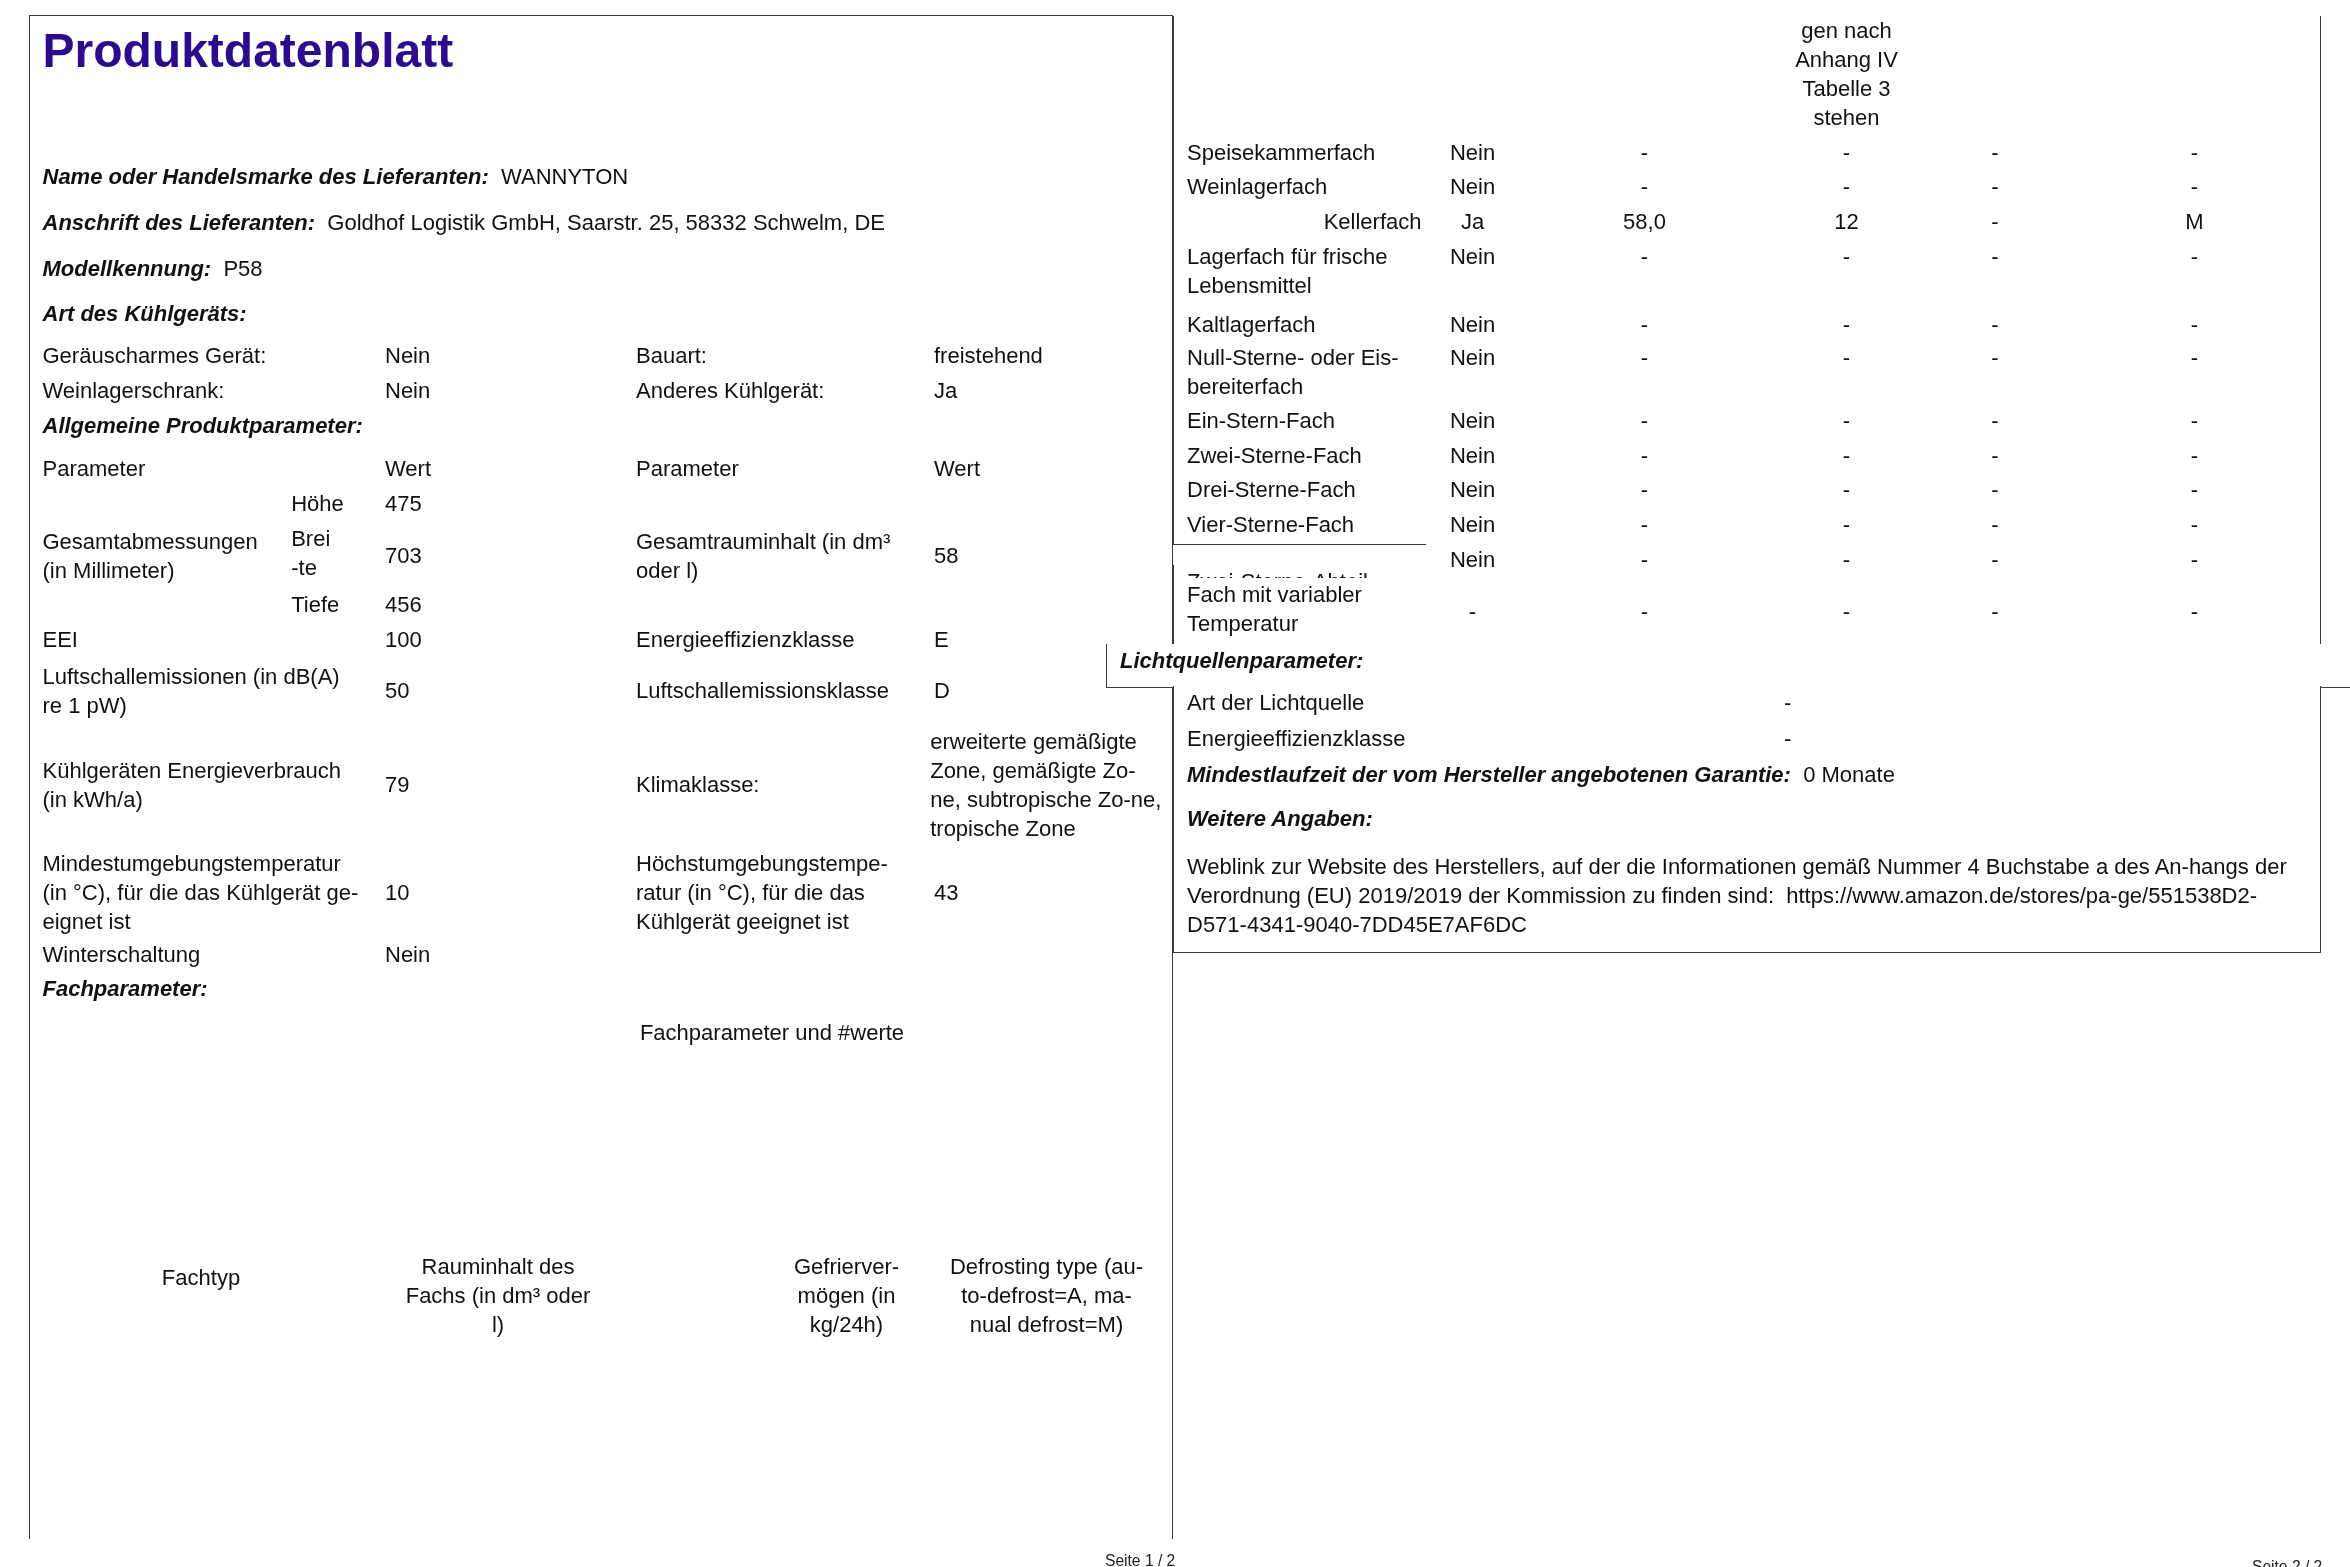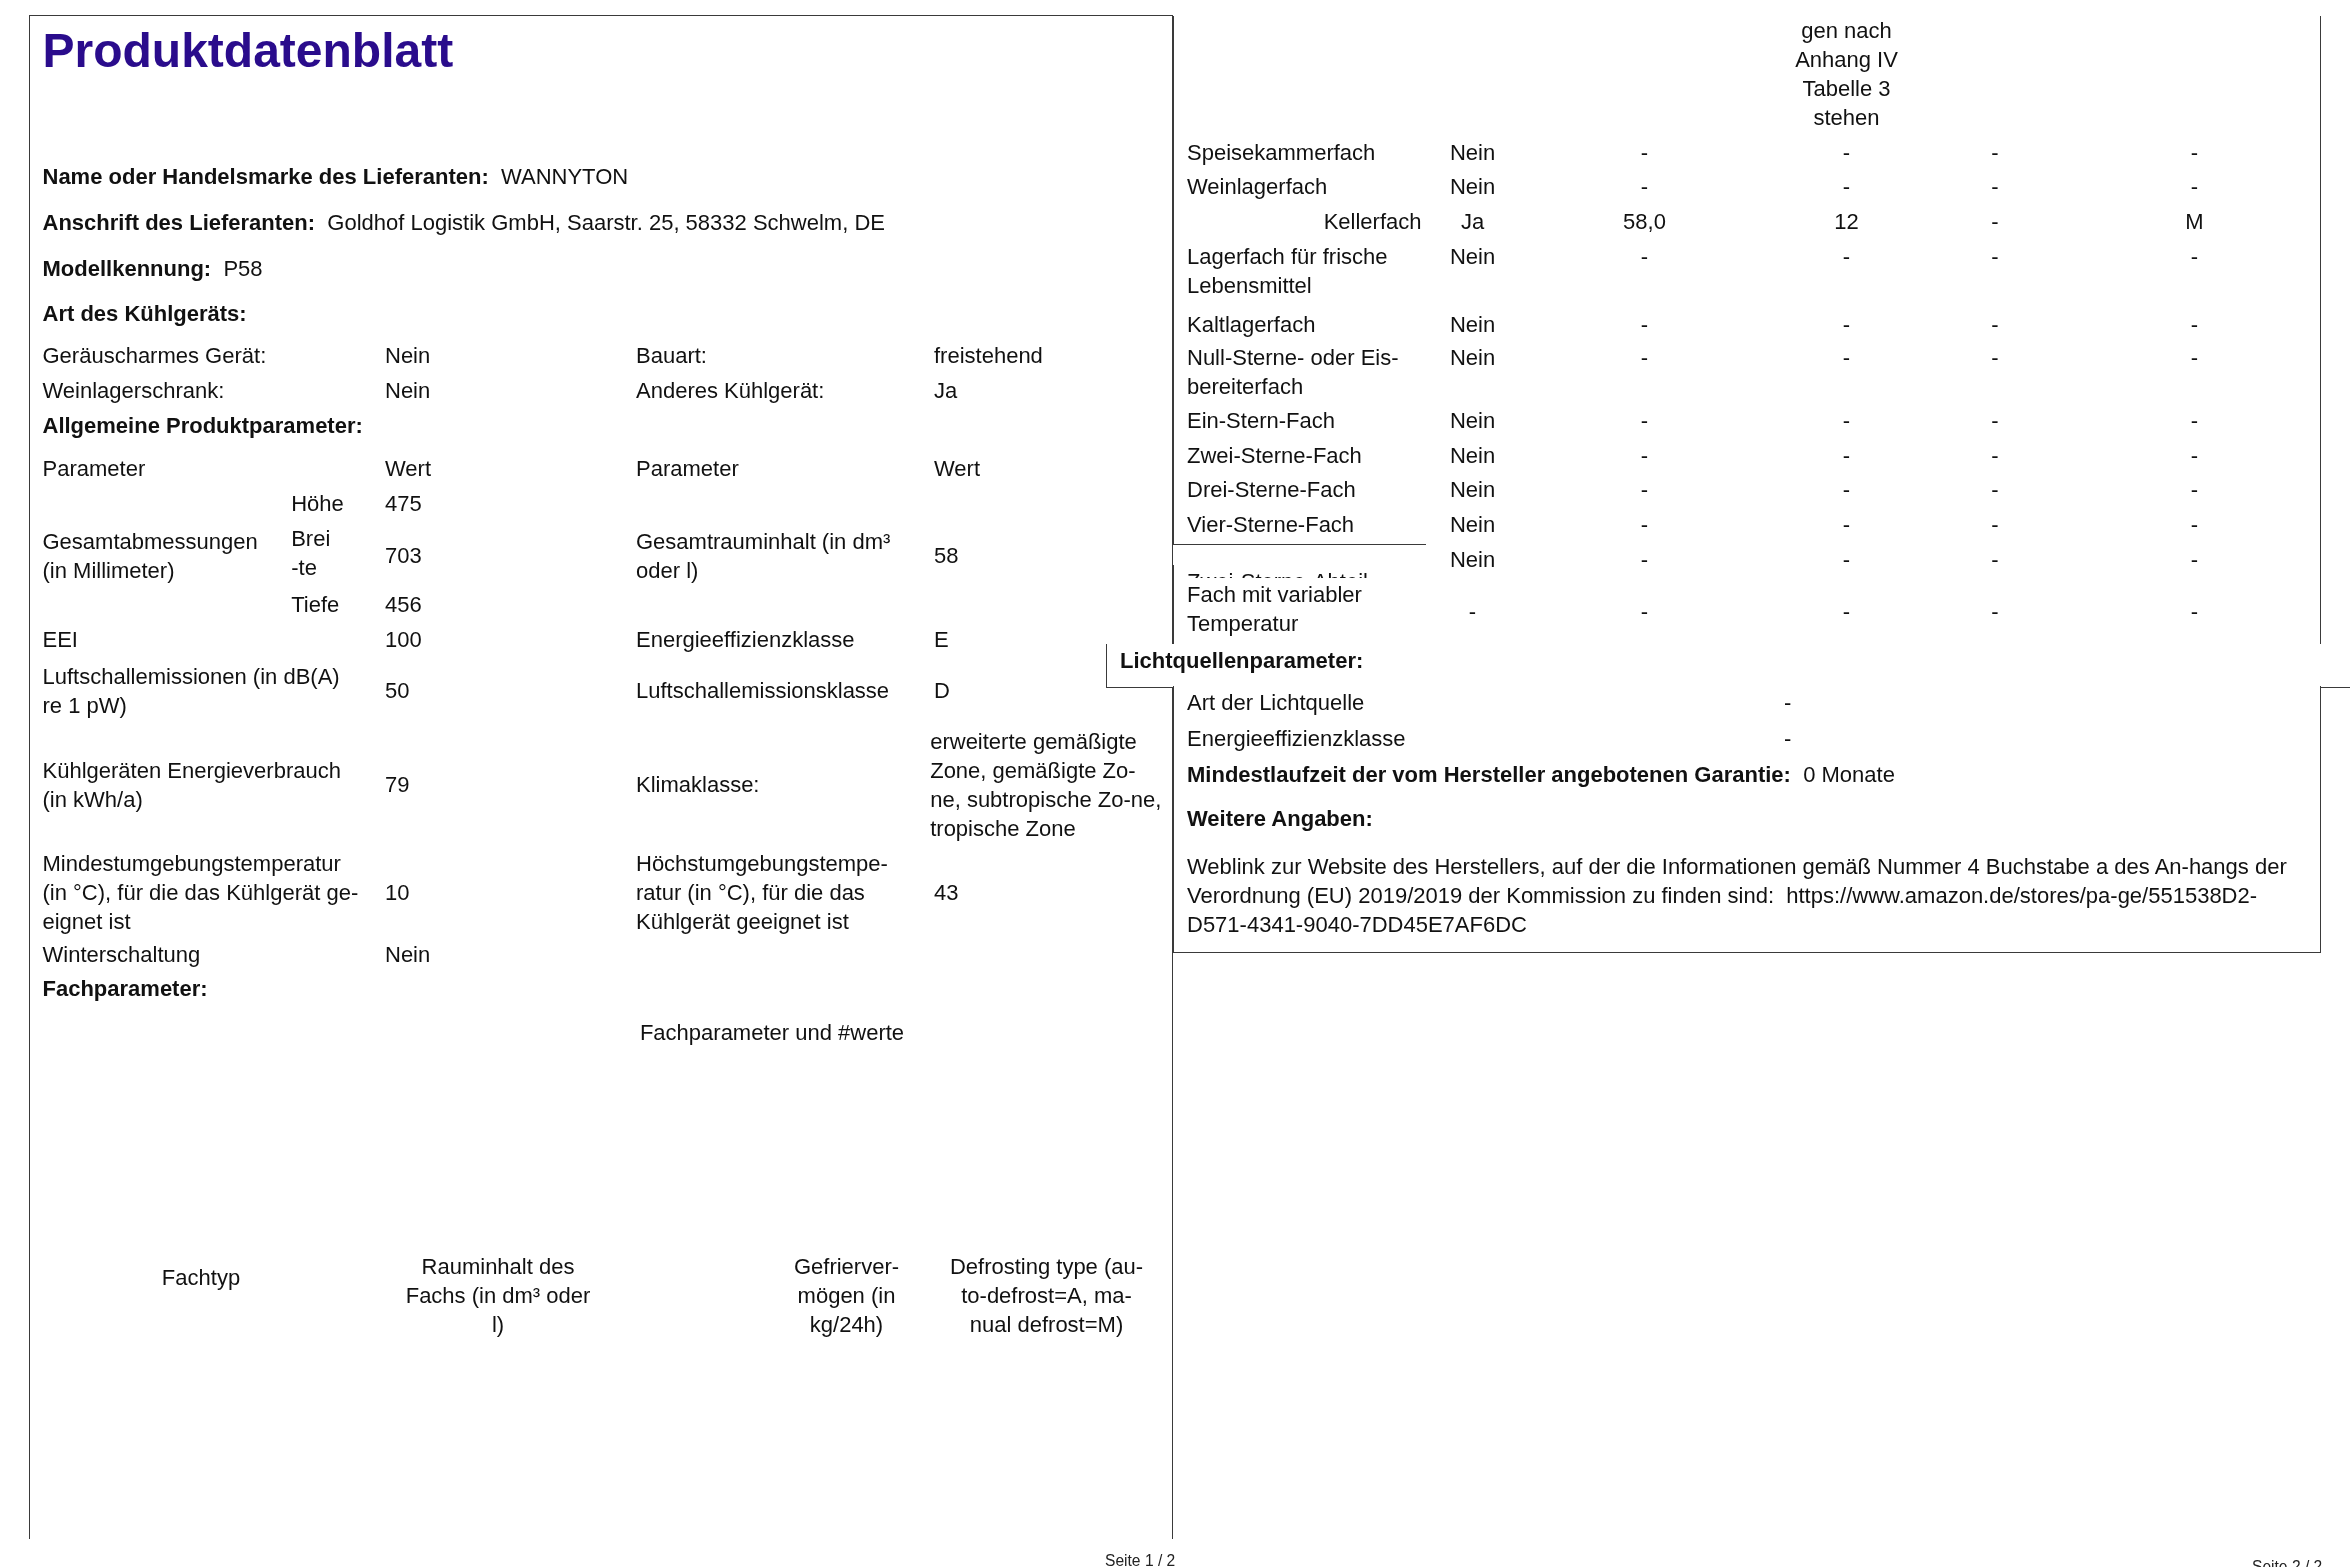--- a/index.html
+++ b/index.html
@@ -4,21 +4,21 @@
 <style>
   * { box-sizing: border-box; margin: 0; padding: 0; }
   html, body { width: 2351px; height: 1568px; background: #ffffff; overflow: hidden; }
   body { position: relative; font-family: "Liberation Sans", "DejaVu Sans", sans-serif; color: #111; font-size: 22px; }
   .cell { position: absolute; border: 1.8px solid #3a3a3a; background: #fff; padding: 3.7px 13px; line-height: 29px; overflow: hidden; }
   .nb-t { border-top: none; }
   .nb-l { border-left: none; }
   .center { text-align: center; }
   .vcenter { display: flex; align-items: center; }
   .vcenter.center { justify-content: center; }
-  .bold { font-weight: bold; }
+  .bold { font-weight: bold; font-style: italic; }
   .title { color: #2a0c8c; font-size: 48px; font-weight: bold; line-height: 55px; }
   .sub { font-size: 22px; line-height: 29px; margin-top: 5.5px; }
   .footer { position: absolute; font-size: 15.6px; color: #222; }
   .narrow { font-size: 22px; line-height: 29px; padding: 1.8px 5.5px; }
 </style>
 </head>
 <body>
 
 <div>
 

